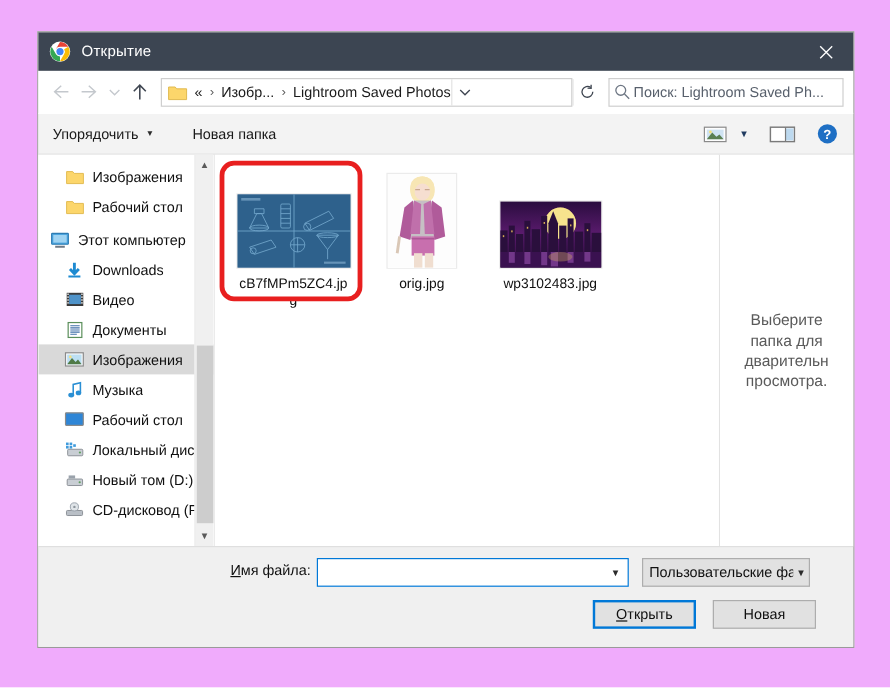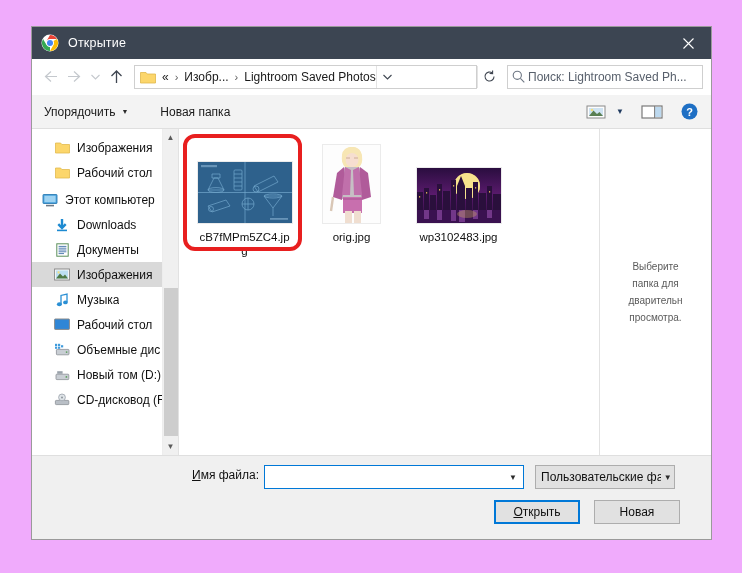--- a/index.html
+++ b/index.html
@@ -154,21 +154,21 @@
     position:absolute; border: 4px solid #e81f1f; border-radius: 12px;
     pointer-events:none;
   }
 
   
   .preview {
     width: 112px; flex:none; background:#ffffff; border-left:1px solid #e2e2e2;
     display:flex; align-items:center; justify-content:center; padding: 0 4px;
   }
   .preview-text {
-    font-size: 10px; color:#5a5a5a; text-align:center; line-height: 17px;
+    font-size: 13px; color:#5a5a5a; text-align:center; line-height: 17px;
     white-space: nowrap;
   }
   .preview-text span { display:block; }
 
   
   .footer {
     flex:none; background:#f0f0f0; border-top:1px solid #dfdfdf;
     padding: 0; height: 84px; position:relative;
   }
   .fn-row {
@@ -362,20 +362,39 @@
         <div class="tree-item child">
           <span class="tree-ico">
             <svg width="14" height="14" viewBox="0 0 14 14">
               <path d="M7 1 L7 8.2 M3.3 6.2 L7 10 L10.7 6.2" stroke="#1d8ad1" stroke-width="2.4" fill="none"></path>
               <path d="M2 12.4 L12 12.4" stroke="#1d8ad1" stroke-width="1.6"></path>
             </svg>
           </span>
           <span class="tree-label">Downloads</span>
         </div>
 
+        <div class="tree-item child">
+          <span class="tree-ico">
+            <svg width="15" height="13" viewBox="0 0 15 13">
+              <rect x="0.6" y="1" width="13.8" height="11" fill="#3a3a3a"></rect>
+              <rect x="2.6" y="2.6" width="9.8" height="7.8" fill="#4f93c9"></rect>
+              <g fill="#f0f0f0">
+                <rect x="1.1" y="1.6" width="1.2" height="1.2"></rect>
+                  <rect x="1.1" y="4" width="1.2" height="1.2"></rect>
+                <rect x="1.1" y="6.4" width="1.2" height="1.2"></rect>
+                  <rect x="1.1" y="8.8" width="1.2" height="1.2"></rect>
+                <rect x="12.7" y="1.6" width="1.2" height="1.2"></rect>
+                  <rect x="12.7" y="4" width="1.2" height="1.2"></rect>
+                <rect x="12.7" y="6.4" width="1.2" height="1.2"></rect>
+                  <rect x="12.7" y="8.8" width="1.2" height="1.2"></rect>
+              </g>
+            </svg>
+          </span>
+          <span class="tree-label">Видео</span>
+        </div>
 
         <div class="tree-item child">
           <span class="tree-ico">
             <svg width="13" height="14" viewBox="0 0 13 14">
               <rect x="0.8" y="0.8" width="11.4" height="12.4" fill="#ffffff" stroke="#5b8f5b" stroke-width="1"></rect>
               <g stroke="#3f6fa8" stroke-width="0.9">
                 <path d="M2.6 3.4 L10.4 3.4"></path>
                   <path d="M2.6 5.2 L10.4 5.2"></path>
                   <path d="M2.6 7 L10.4 7"></path>
                 <path d="M2.6 8.8 L10.4 8.8"></path>
@@ -427,21 +446,21 @@
               <circle cx="12.6" cy="9.1" r="0.9" fill="#5c9e5c"></circle>
               <g fill="#3f9bdc">
                 <rect x="1" y="0.8" width="2.2" height="2.2"></rect>
                   <rect x="4" y="0.8" width="2.2" height="2.2"></rect>
                 <rect x="1" y="3.6" width="2.2" height="2.2"></rect>
                   <rect x="4" y="3.6" width="2.2" height="2.2"></rect>
                 <rect x="7" y="2.2" width="2.2" height="2.2"></rect>
               </g>
             </svg>
           </span>
-          <span class="tree-label">Объемные дис</span>
+          <span class="tree-label">Локальный дис</span>
         </div>
 
         <div class="tree-item child">
           <span class="tree-ico">
             <svg width="16" height="13" viewBox="0 0 16 13">
               <rect x="2" y="6.2" width="12.8" height="5.4" rx="0.8" fill="#c9ced4" stroke="#8a8f95" stroke-width="0.8"></rect>
               <circle cx="12.4" cy="8.9" r="0.9" fill="#5c9e5c"></circle>
               <rect x="3.2" y="3.2" width="5.4" height="2.6" fill="#9aa2ab"></rect>
             </svg>
           </span>

